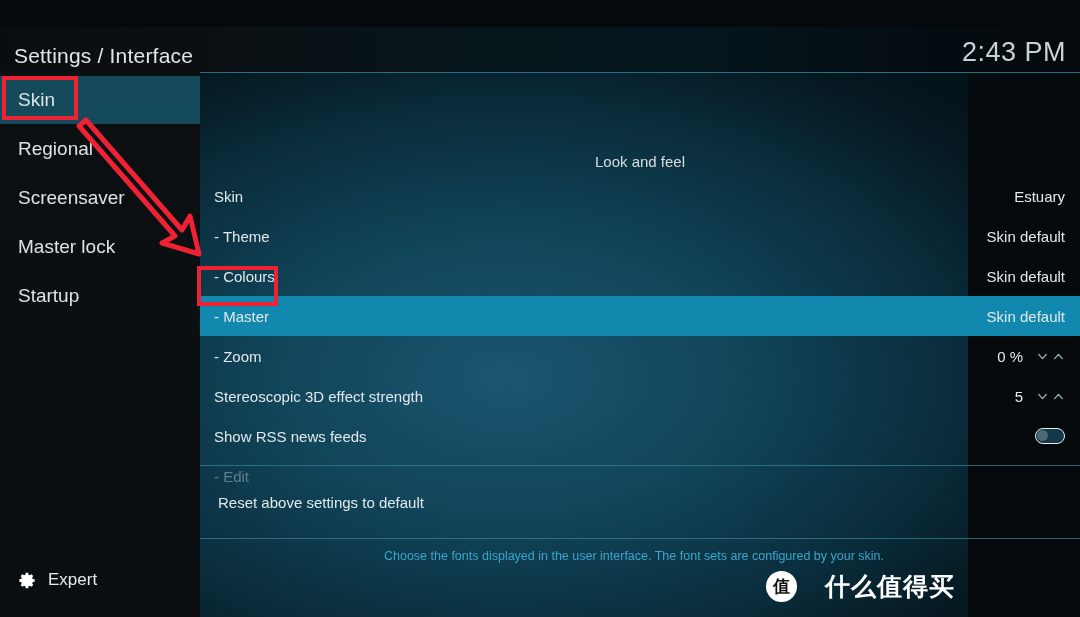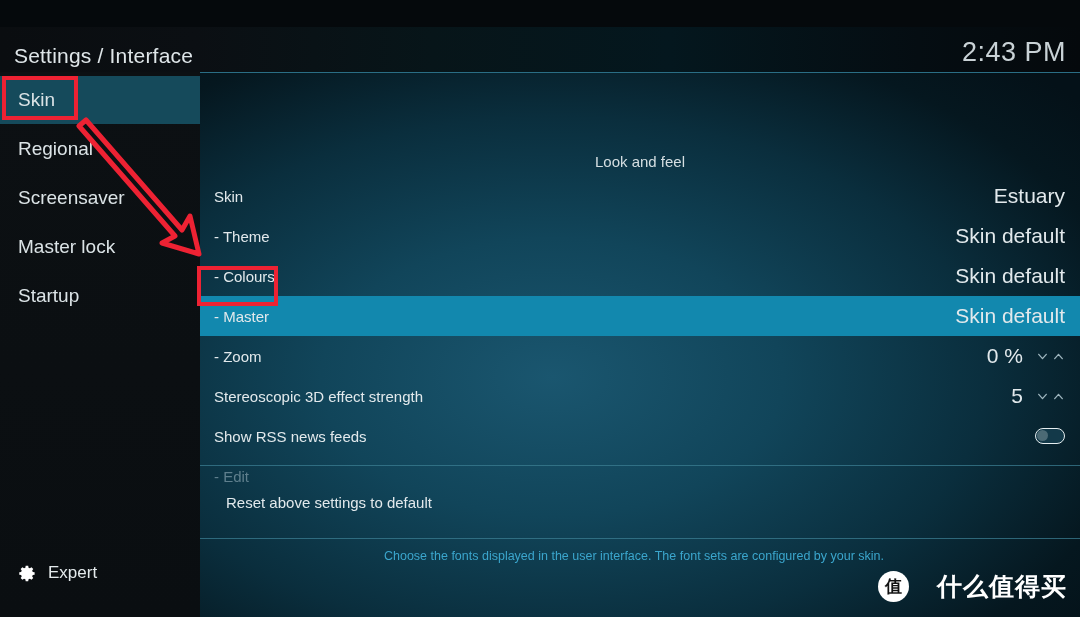--- a/index.html
+++ b/index.html
@@ -32,49 +32,49 @@
   }
   .side-item{
     position:absolute;left:0;width:200px;height:48px;
     display:flex;align-items:center;
     box-sizing:border-box;padding-left:18px;
     font-size:19px;color:#dbe3e6;font-weight:400;
   }
   .side-item.selected{background:#154a5b;}
   .side-expert{
     position:absolute;left:0;bottom:27px;width:200px;height:34px;
-    display:flex;align-items:center;padding-left:18px;box-sizing:border-box;
+    display:flex;align-items:flex-end;padding-left:18px;box-sizing:border-box;
     font-size:17px;color:#e4eaec;
   }
   .gear{width:19px;height:19px;margin-right:11px;flex:none;display:block;}
 
   
   .content{
-    position:absolute;left:200px;top:72px;width:880px;height:545px;
+    position:absolute;left:200px;top:72px;width:768px;height:545px;
     background:
       radial-gradient(ellipse 700px 420px at 40% 56%, #1a566f 0%, #11455a 33%, #0a2e3d 62%, #05171f 85%, #041118 100%),
       #041118;
   }
   .content-topline{position:absolute;left:0;top:0;width:880px;height:1px;background:#2a6e85;}
   .group-title{
     position:absolute;left:0;top:81px;width:880px;text-align:center;
     font-size:15px;color:#d6dfe2;
   }
 
   .rows{position:absolute;left:0;top:104px;width:880px;}
   .row{
     position:relative;height:40px;width:880px;
     display:flex;align-items:center;box-sizing:border-box;
     padding:0 15px 0 14px;
   }
   .row.selected{background:#1288ae;}
   .row-label{font-size:15px;color:#e2e9ec;white-space:nowrap;}
   .row.disabled .row-label{color:#5f7f8d;}
   .row-value{
-    margin-left:auto;font-size:21px;color:#e2e9ec;white-space:nowrap;
+    margin-left:auto;font-size:15px;color:#e2e9ec;white-space:nowrap;
     display:flex;align-items:center;
   }
   .spin{display:inline-flex;margin-left:13px;color:#9fb6bf;}
   .spin svg{display:block;}
   .spin svg + svg{margin-left:3px;}
 
   .toggle{
     width:30px;height:16px;border-radius:9px;
     border:1.6px solid #e6eef0;background:#133949;
     position:relative;box-sizing:border-box;
@@ -83,21 +83,21 @@
     position:absolute;left:1px;top:1px;width:11px;height:11px;border-radius:50%;
     background:#4c6a75;
   }
 
   .sep{position:absolute;left:0;width:880px;height:1px;background:#3b7d92;opacity:.75;}
   .sep-reset{top:393px;}
   .sep-help{top:466px;}
 
   .reset-row{
     position:absolute;left:0;top:394px;width:880px;height:72px;
-    display:flex;align-items:center;box-sizing:border-box;padding-left:26px;
+    display:flex;align-items:center;box-sizing:border-box;padding-left:18px;
   }
   .reset-row .row-label{font-size:15px;}
 
   .help{
     position:absolute;left:14px;top:476px;width:840px;
     font-size:12.5px;color:#3ba6cd;line-height:1.4;text-align:center;
   }
 
   
   .watermark{

